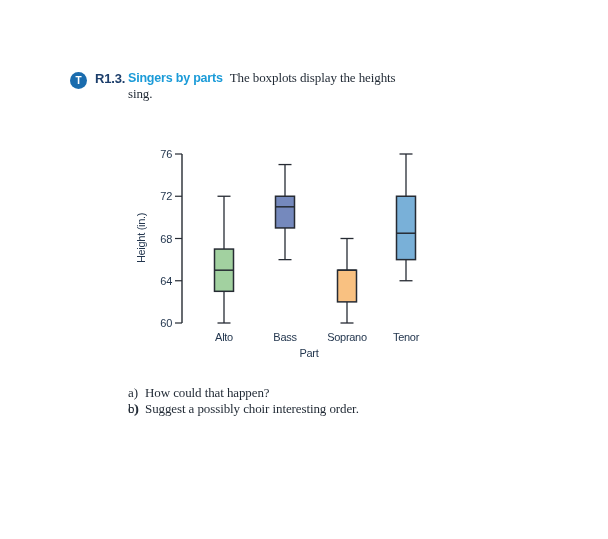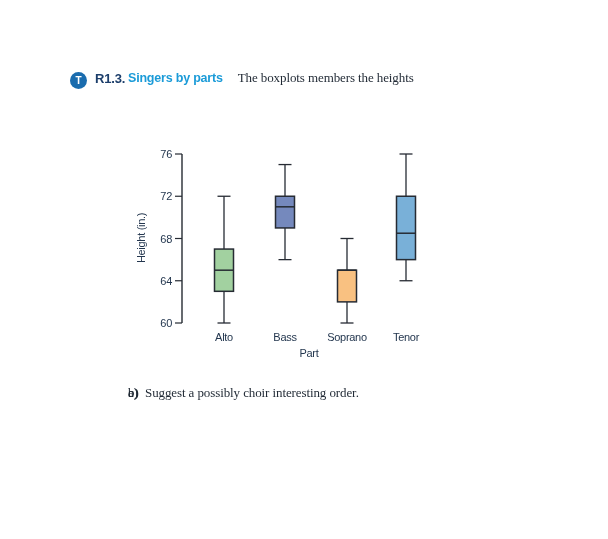--- a/index.html
+++ b/index.html
@@ -31,21 +31,21 @@
   }
   #stem-text {
     position:absolute; left:58px; top:1px; width:330px;
     font-size:13px; line-height:16px; color:#1f2833;
     letter-spacing:-0.1px;
   }
   #ex-title {
     font-family:"Liberation Sans", sans-serif;
     font-weight:bold; font-size:12.5px; letter-spacing:-0.2px;
     color:#1b9bd8;
-    margin-right:15px;
+    margin-right:7px;
   }
 
   
   #chart-wrap { position:absolute; left:118px; top:140px; width:335px; height:225px; }
   #chart-wrap svg { display:block; }
 
   
   #questions {
     position:absolute; left:128px; top:385px; width:350px;
     font-size:13px; line-height:16px; color:#1f2833;
@@ -59,22 +59,23 @@
 
 <div id="page">
 
   <div id="header">
     <div id="t-badge" style="background: rgb(26, 108, 174);">
       <span>T</span>
     </div>
     <div id="ex-number" style="color: rgb(28, 62, 107); text-align: right;">R1.3.</div>
     <div id="stem-text">
       <div>
-        <span id="ex-title" style="color: rgb(27, 155, 216);">Singers by parts</span><span>The boxplots members the heights</span>
+        <span id="ex-title" style="color: rgb(27, 155, 216);">Singers by parts</span><span>The boxplots display the heights</span>
       </div>
+      <div>sing.</div>
     </div>
   </div>
 
   <div id="chart-wrap">
       <svg width="335" height="225" viewBox="0 0 335 225">
         <line x1="64" y1="14" x2="64" y2="183" stroke="#262b33" stroke-width="1.4"></line>
         <line x1="57" y1="183" x2="64" y2="183" stroke="#262b33" stroke-width="1.2"></line>
         <text x="54" y="187" fill="#24374f" font-family="&quot;Liberation Sans&quot;, sans-serif" font-size="11" letter-spacing="-0.3" text-anchor="end">60</text>
         <line x1="57" y1="140.75" x2="64" y2="140.75" stroke="#262b33" stroke-width="1.2"></line>
         <text x="54" y="144.75" fill="#24374f" font-family="&quot;Liberation Sans&quot;, sans-serif" font-size="11" letter-spacing="-0.3" text-anchor="end">64</text>
@@ -113,20 +114,21 @@
         <rect x="278.5" y="56.25" width="19" height="63.375" fill="#79b0d8" stroke="#262b33" stroke-width="1.5"></rect>
         <line x1="278.5" y1="93.21875" x2="297.5" y2="93.21875" stroke="#262b33" stroke-width="1.5"></line>
         <text x="288" y="201" fill="#24374f" font-family="&quot;Liberation Sans&quot;, sans-serif" font-size="11" letter-spacing="-0.3" text-anchor="middle">Tenor</text>
         <text x="191" y="217" fill="#24374f" font-family="&quot;Liberation Sans&quot;, sans-serif" font-size="11" letter-spacing="-0.3" text-anchor="middle">Part</text>
       </svg>
     </div>
 
   <div id="questions">
     <div class="q-item">
       <span class="q-label">a)</span>
+      <div class="q-line">How could that happen?</div>
     </div>
     <div class="q-item">
       <span class="q-label">b)</span>
     </div>
     <div class="q-item">
       <span class="q-label">c)</span>
       <div class="q-line">Suggest a possibly choir interesting order.</div>
     </div>
   </div>
 

